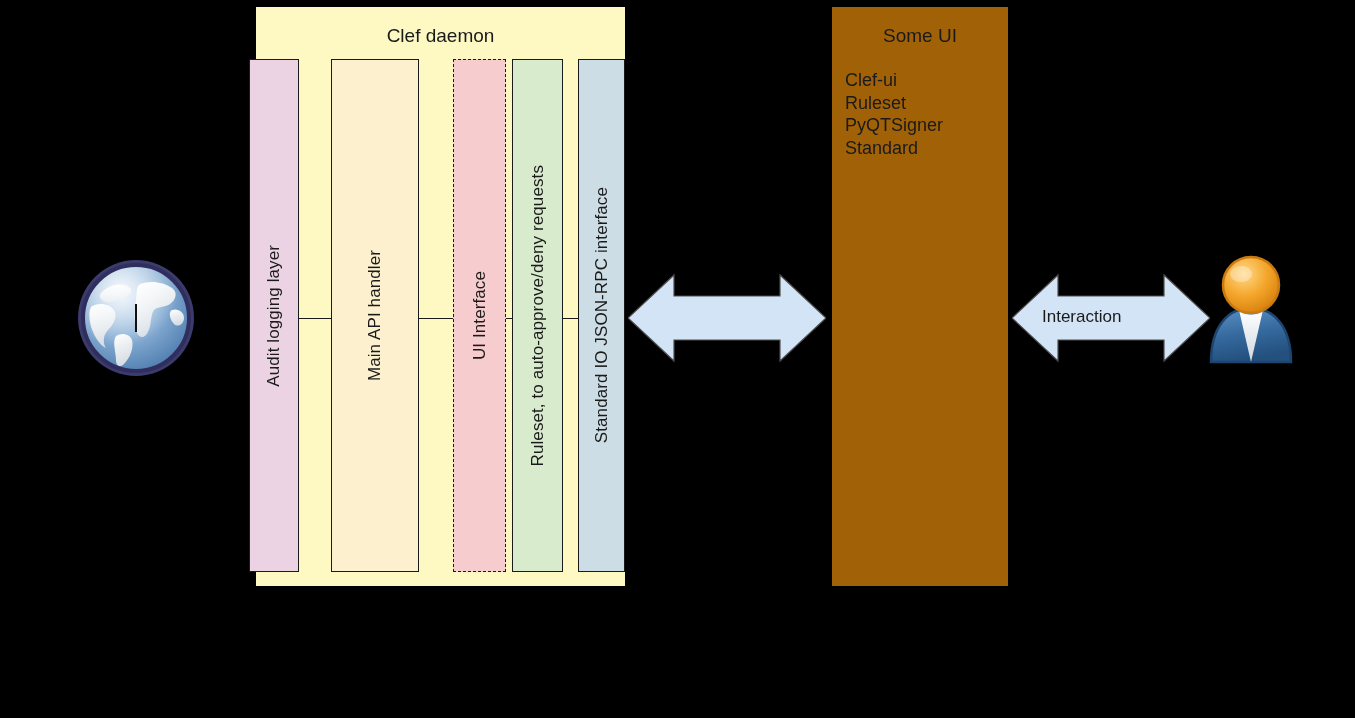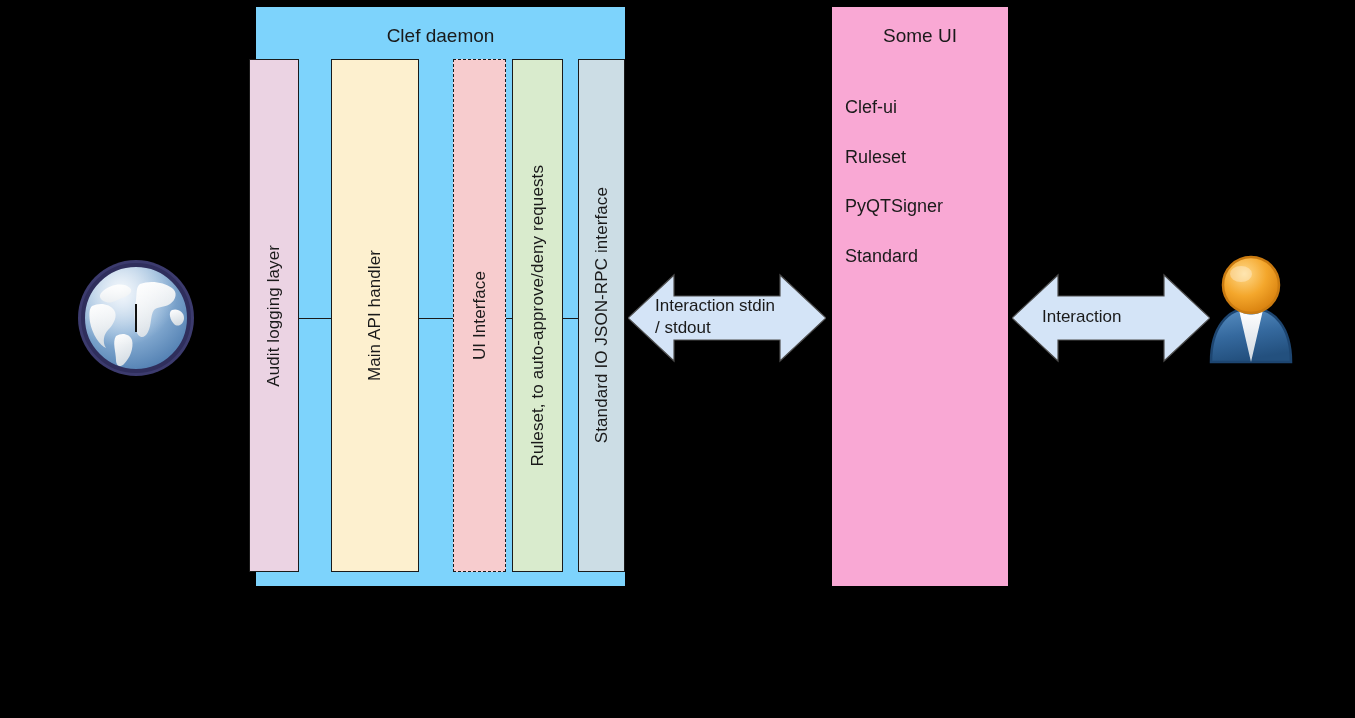--- a/index.html
+++ b/index.html
@@ -2,21 +2,21 @@
 <html><head>
 <meta charset="utf-8">
 <style>
   html,body{margin:0;padding:0;background:#000;}
   body{width:1355px;height:718px;position:relative;overflow:hidden;
        font-family:"Liberation Sans",sans-serif;color:#000;}
   .stage{position:absolute;left:0;top:0;width:1355px;height:718px;}
 
   
   #daemon-container{position:absolute;left:256px;top:7px;width:369px;height:579px;
-      background:#7dd3fc;}
+      background:#fef9c3;}
   #daemon-title{position:absolute;left:0;top:18px;width:369px;text-align:center;
       font-size:19px;color:#1a1a1a;}
 
   
   .col{position:absolute;top:59px;height:513px;box-sizing:border-box;
        border:1px solid #1a1a1a;display:flex;align-items:center;justify-content:center;}
   .col .vlabel{writing-mode:vertical-rl;transform:rotate(180deg);
        font-size:17px;white-space:nowrap;letter-spacing:.1px;color:#1a1a1a;}
   #col-audit{left:249px;width:50px;background:#ebd3e3;}
   #col-api{left:331px;width:88px;background:#fdf0cf;}
@@ -26,26 +26,26 @@
 
   
   .hline{position:absolute;height:1px;background:#1a1a1a;top:318px;}
   #line-a{left:299px;width:32px;}
   #line-b{left:419px;width:34px;}
   #line-c{left:506px;width:6px;}
   #line-d{left:563px;width:15px;}
 
   
   #ui-panel{position:absolute;left:832px;top:7px;width:176px;height:579px;
-      background:#f9a8d4;}
+      background:#a16207;}
   #ui-panel-title{position:absolute;left:0;top:18px;width:176px;text-align:center;
       font-size:19px;color:#1a1a1a;}
   #ui-panel-list{position:absolute;left:13px;top:62px;font-size:18px;
       line-height:22.5px;color:#1a1a1a;}
-  #ui-panel-list div{white-space:nowrap;margin-top:27px;}
+  #ui-panel-list div{white-space:nowrap;}
 
   
   .arrow{position:absolute;}
   .arrow svg{display:block;}
   .arrow .alabel{position:absolute;font-size:17px;color:#1a1a1a;line-height:22px;}
   #arrow-stdio{left:628px;top:273px;width:198px;height:90px;}
   #arrow-stdio .alabel{left:27px;top:22px;width:170px;}
   #arrow-interaction{left:1012px;top:273px;width:198px;height:90px;}
   #arrow-interaction .alabel{left:30px;top:33px;width:170px;}
 
@@ -112,24 +112,20 @@
 
   <div class="hline" id="line-a"></div>
   <div class="hline" id="line-b"></div>
   <div class="hline" id="line-c"></div>
   <div class="hline" id="line-d"></div>
 
   <div class="arrow" id="arrow-stdio">
     <svg width="198" height="90" viewBox="0 0 198 90">
       <polygon points="0,45 46,2 46,23 152,23 152,2 198,45 152,88 152,67 46,67 46,88" fill="#d4e4f7" stroke="#4d4d4d" stroke-width="1.2"></polygon>
     </svg>
-    <div class="alabel">
-      <div>Interaction stdin</div>
-      <div>/ stdout</div>
-    </div>
   </div>
 
   <div id="ui-panel">
     <div id="ui-panel-title">Some UI</div>
     <div id="ui-panel-list">
       <div>Clef-ui</div>
       <div>Ruleset</div>
       <div>PyQTSigner</div>
       <div>Standard</div>
     </div>

